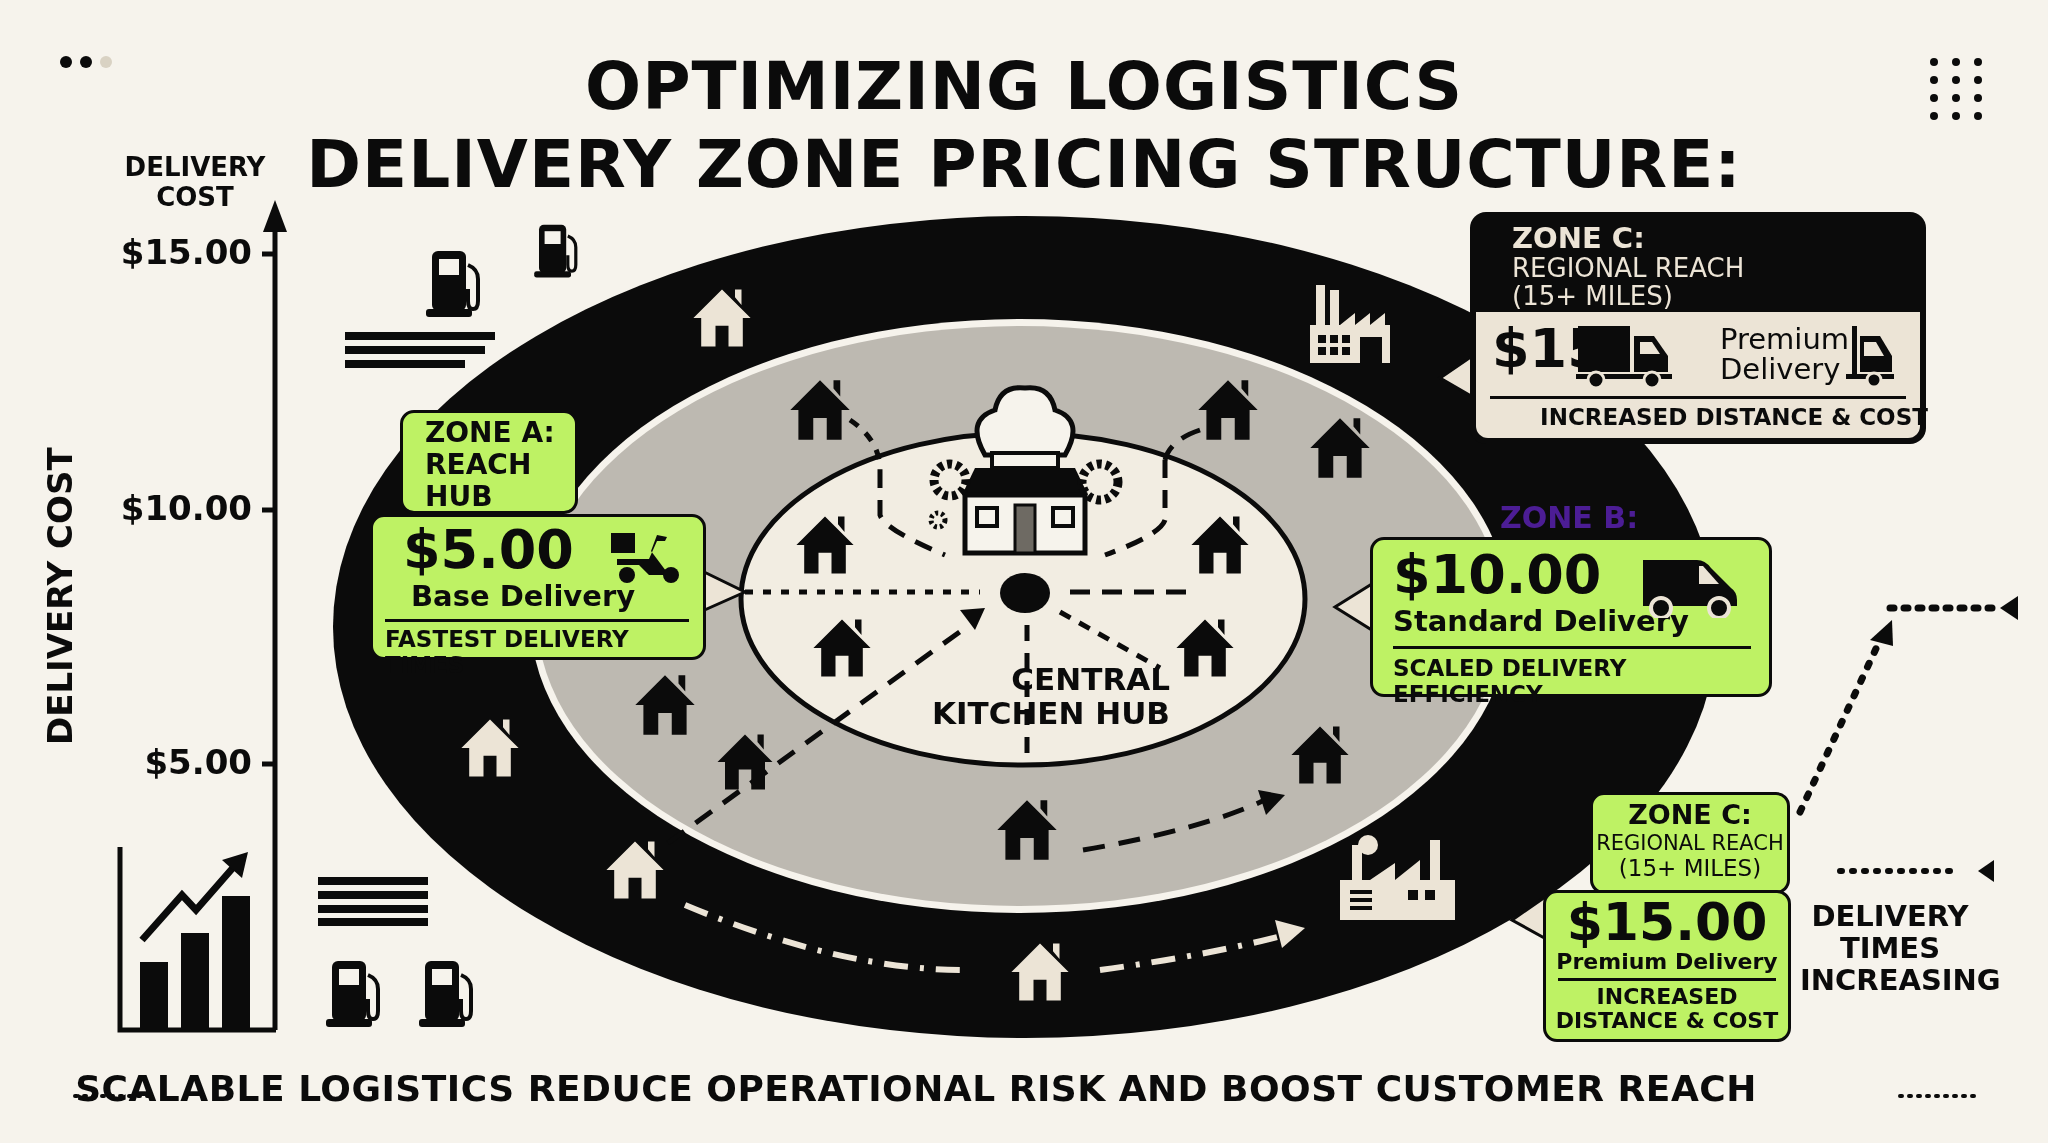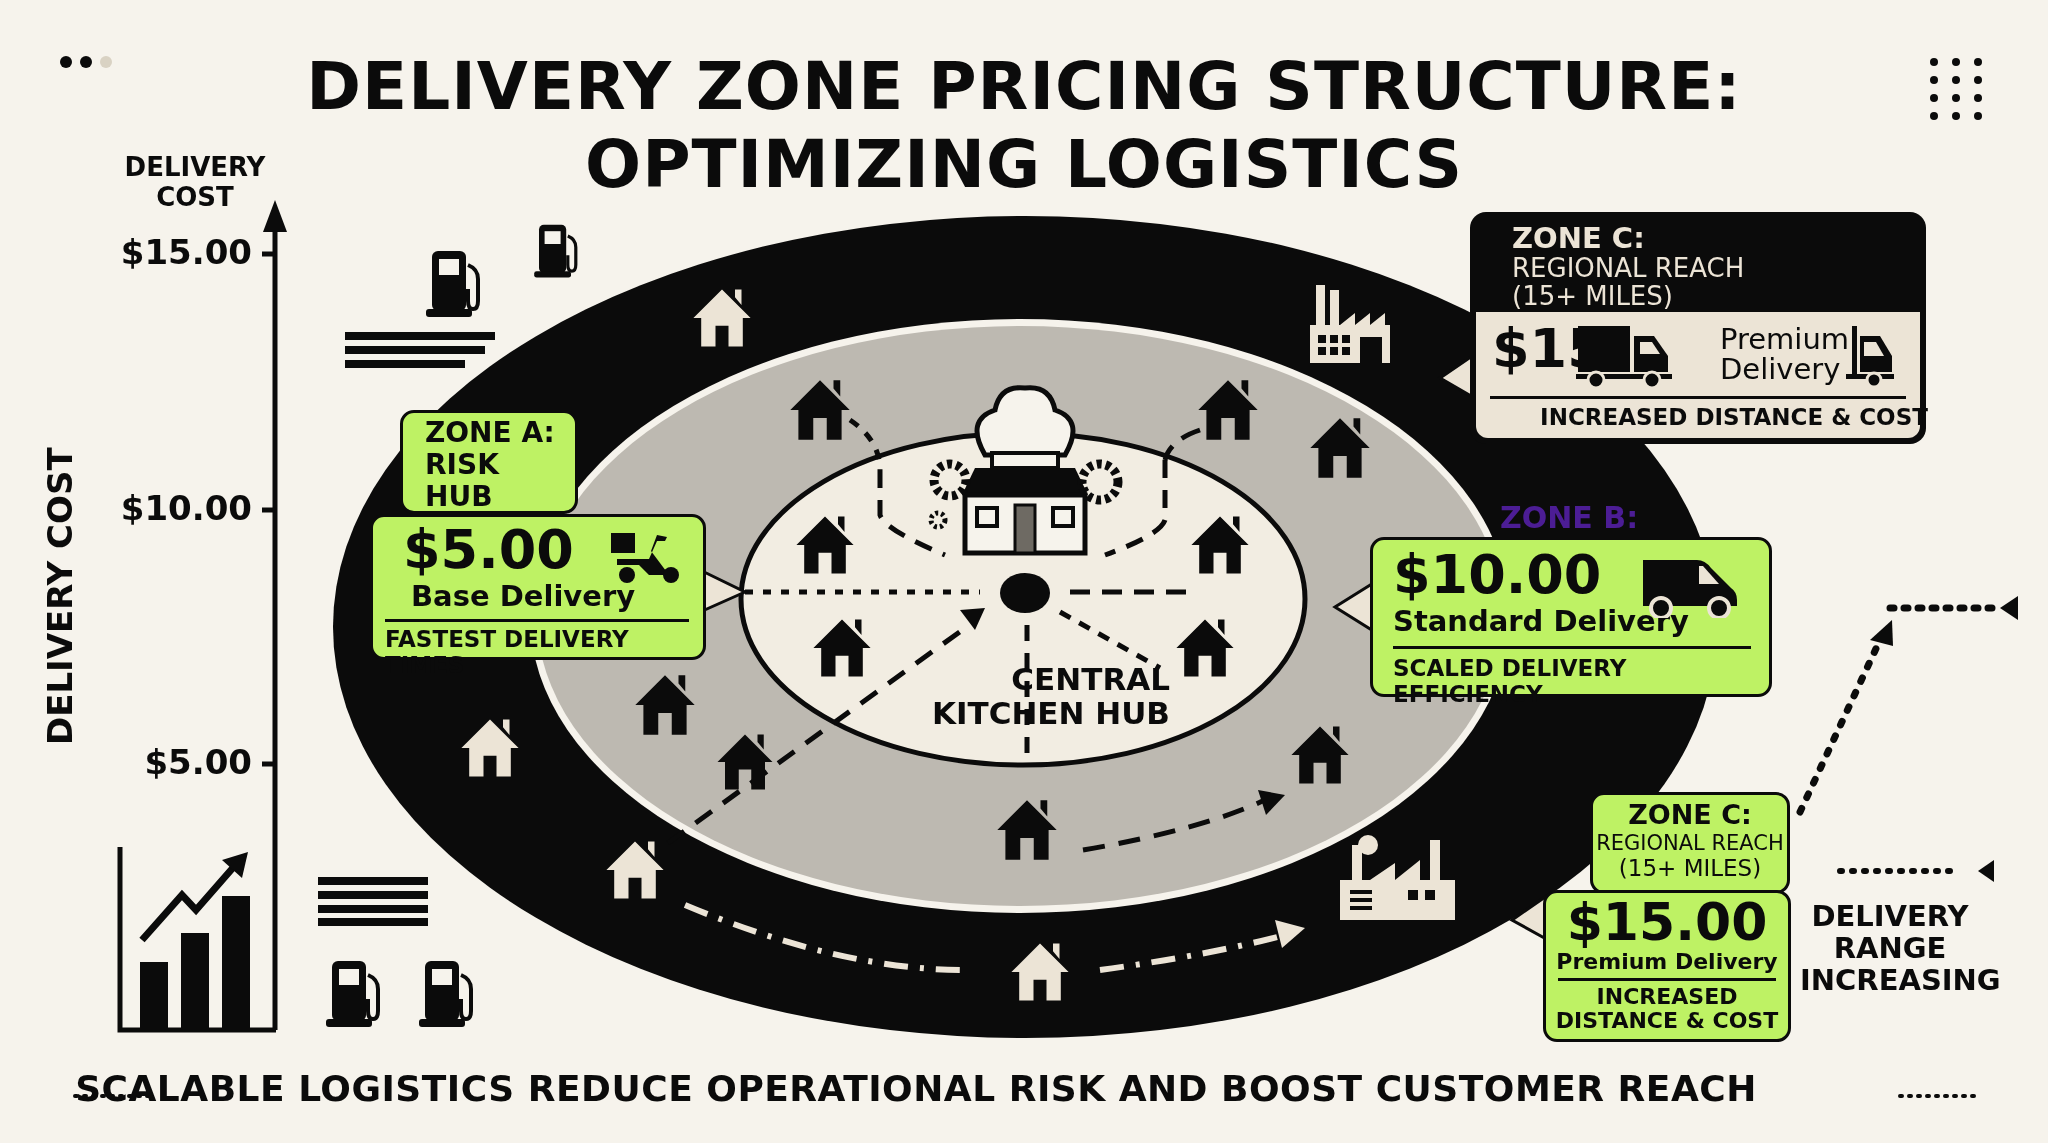--- a/index.html
+++ b/index.html
@@ -41,22 +41,22 @@
     <span></span>
   <span></span>
     <span></span>
     <span></span>
     <span></span>
     <span></span>
     <span></span>
 </div>
 
 <div class="abs title">
+  <div>OPTIMIZING LOGISTICS</div>
   <div>DELIVERY ZONE PRICING STRUCTURE:</div>
-  <div>OPTIMIZING LOGISTICS</div>
 </div>
 
 <svg class="abs" style="left:0;top:0" width="2048" height="1143">
   <defs>
     <g id="house">
       <path d="M0,-22 L-22,0 L-16,0 L-16,22 L16,22 L16,0 L22,0 Z M10,-16 L10,-22 L15,-22 L15,-10 Z"></path>
     </g>
     <g id="househole">
       <path fill-rule="evenodd" d="M0,-22 L-22,0 L-16,0 L-16,22 L16,22 L16,0 L22,0 Z M10,-16 L10,-22 L15,-22 L15,-10 Z M-5,22 L-5,6 L5,6 L5,22 Z"></path>
     </g>
@@ -204,21 +204,21 @@
   <div>DELIVERY</div>
   <div>COST</div>
 </div>
 <div class="abs axis-vert" style="top:745px;">DELIVERY COST</div>
 <div class="abs tick" style="left:102px;top:232px;">$15.00</div>
 <div class="abs tick" style="left:102px;top:488px;">$10.00</div>
 <div class="abs tick" style="left:102px;top:742px;">$5.00</div>
 
 <div class="abs zonebox" style="left:400px;top:410px;width:178px;height:104px;padding:4px 0 0 22px;">
   <div class="zhead">ZONE A:</div>
-  <div class="zhead">RISK HUB</div>
+  <div class="zhead">REACH HUB</div>
   <div class="zhead">(0-5 MILES)</div>
 </div>
 <div class="abs zonebox" style="left:370px;top:514px;width:336px;height:146px;padding:4px 14px 0 30px;">
   <div class="price">$5.00</div>
   <div class="sub" style="margin-left:8px;">Base Delivery</div>
   <div class="rule" style="margin:6px 0 4px -18px;"></div>
   <div class="small" style="margin-left:-18px;">FASTEST DELIVERY TIMES</div>
   <svg class="abs" style="left:236px;top:14px" width="80" height="60">
     <rect x="2" y="2" width="24" height="20" fill="#0b0b0b"></rect>
     <path d="M8,28 L40,28 L48,10 L56,10 L58,6 L48,4 L42,20 L60,44 L40,44 L30,34 L8,34 Z" fill="#0b0b0b"></path>
@@ -286,17 +286,17 @@
   <div style="font-size:22px;line-height:24px;font-weight:bold;">DISTANCE &amp; COST</div>
 </div>
 
 <div class="abs hub-label">
   <div>CENTRAL</div>
   <div>KITCHEN HUB</div>
 </div>
 
 <div class="abs range">
   <div>DELIVERY</div>
-  <div>RANGE</div>
+  <div>TIMES</div>
   <div>INCREASING</div>
 </div>
 
 <div class="abs footer">SCALABLE LOGISTICS REDUCE OPERATIONAL RISK AND BOOST CUSTOMER REACH</div>
 
 </body></html>

